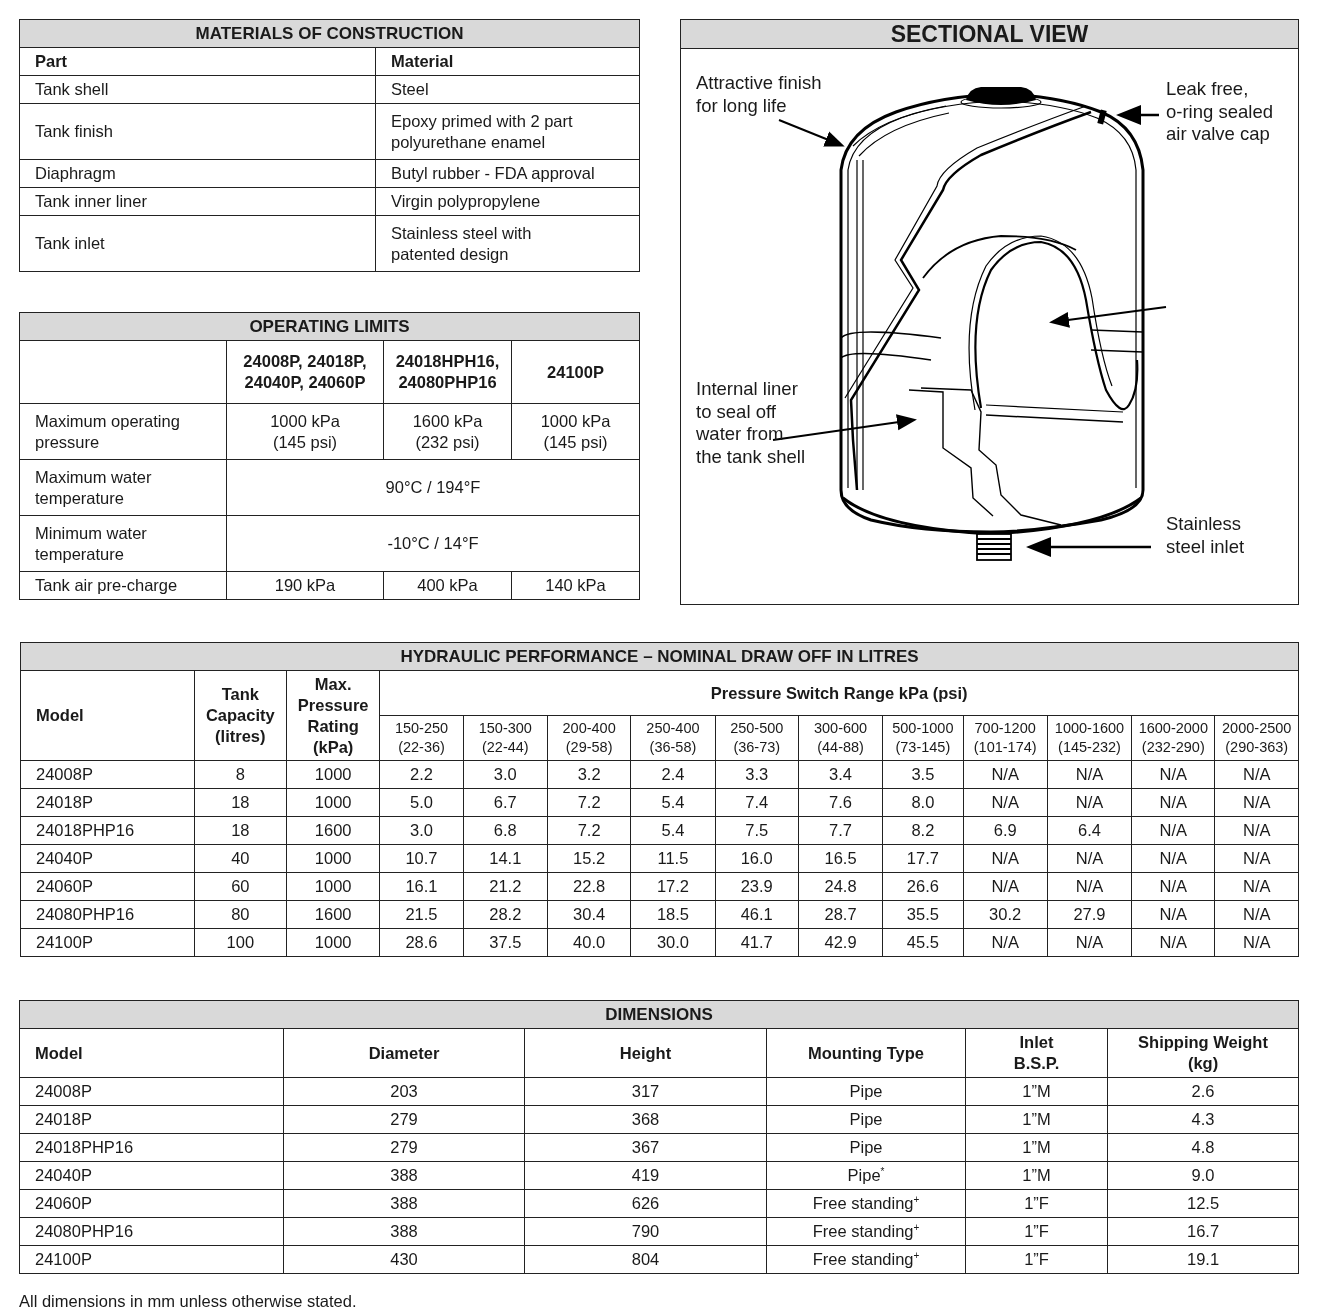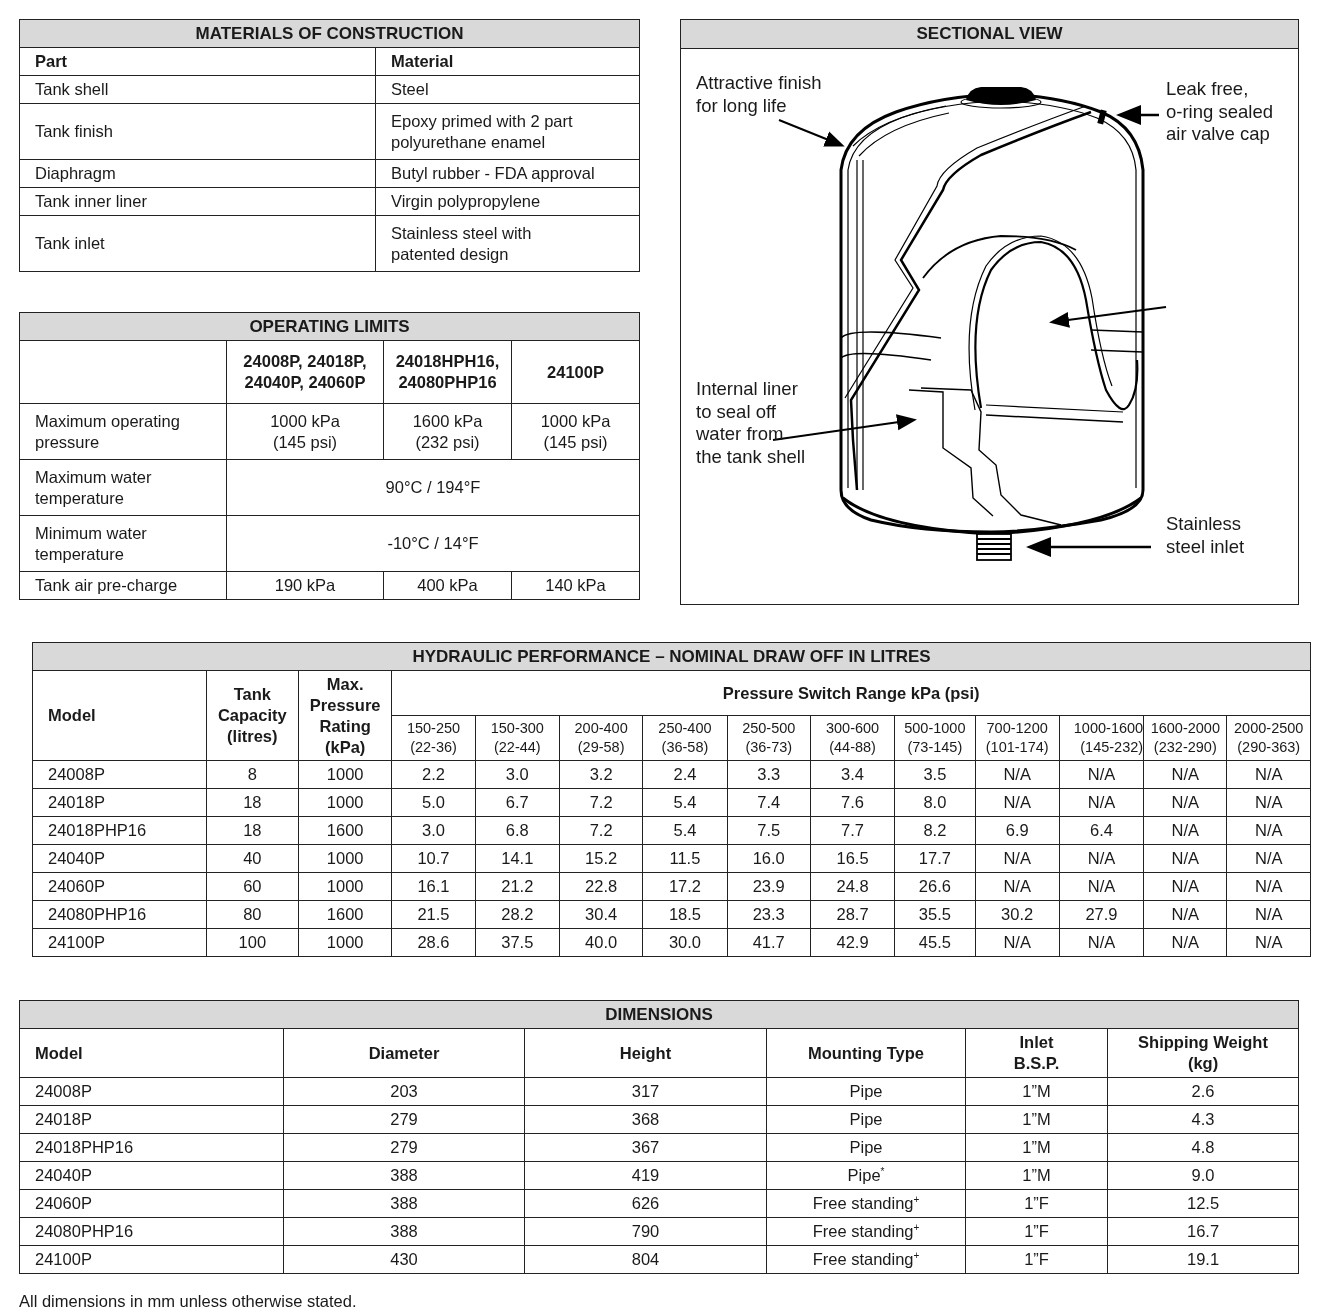--- a/index.html
+++ b/index.html
@@ -29,29 +29,29 @@
   #limits tr.hdrrow td { height: 62px; }
   #limits td.short { height: 27px; }
 
   
   #sectional {
     position: absolute; left: 680px; top: 19px; width: 617px; height: 584px;
     border: 1px solid #222;
   }
   #sectional .stitle {
     background: #d9d9d9; height: 28px; border-bottom: 1px solid #222;
-    text-align: center; font-weight: bold; font-size: 17px; line-height: 28px;
+    text-align: center; font-weight: bold; font-size: 23px; line-height: 28px;
   }
   #sectional .label {
     position: absolute; font-size: 18.5px; line-height: 22.5px; white-space: pre-line;
   }
   #sectional svg { position: absolute; left: 0; top: 0; }
 
   
-  #hydraulic { left: 32px; top: 642px; width: 1279px; }
+  #hydraulic { left: 20px; top: 642px; width: 1279px; }
   #hydraulic td { height: 27px; font-size: 16.5px; }
   #hydraulic .rng td { font-size: 14.5px; line-height: 19px; height: 44px; }
   #hydraulic .psr { height: 44px; }
 
   
   #dimensions { left: 19px; top: 1000px; width: 1279px; }
   #dimensions td { height: 27px; }
   #dimensions .hdrrow td { height: 48px; }
 
   .footnote {
@@ -257,21 +257,21 @@
         <td class="c" style="white-space: pre-line;">250-400
 (36-58)</td>
         <td class="c" style="white-space: pre-line;">250-500
 (36-73)</td>
         <td class="c" style="white-space: pre-line;">300-600
 (44-88)</td>
         <td class="c" style="white-space: pre-line;">500-1000
 (73-145)</td>
         <td class="c" style="white-space: pre-line;">700-1200
 (101-174)</td>
-        <td class="c" style="white-space: pre-line; text-align: right;">1000-1600
+        <td class="c" style="white-space: pre-line;">1000-1600
 (145-232)</td>
         <td class="c" style="white-space: pre-line;">1600-2000
 (232-290)</td>
         <td class="c" style="white-space: pre-line;">2000-2500
 (290-363)</td>
       </tr>
   </tbody>
     <tbody id="hyd-body">
       <tr>
         <td class="l">24008P</td>
@@ -354,21 +354,21 @@
         <td class="c">N/A</td>
       </tr>
       <tr>
         <td class="l">24080PHP16</td>
         <td class="c">80</td>
         <td class="c">1600</td>
         <td class="c">21.5</td>
         <td class="c">28.2</td>
         <td class="c">30.4</td>
         <td class="c">18.5</td>
-        <td class="c">23.3</td>
+        <td class="c">46.1</td>
         <td class="c">28.7</td>
         <td class="c">35.5</td>
         <td class="c">30.2</td>
         <td class="c">27.9</td>
         <td class="c">N/A</td>
         <td class="c">N/A</td>
       </tr>
       <tr>
         <td class="l">24100P</td>
         <td class="c">100</td>

